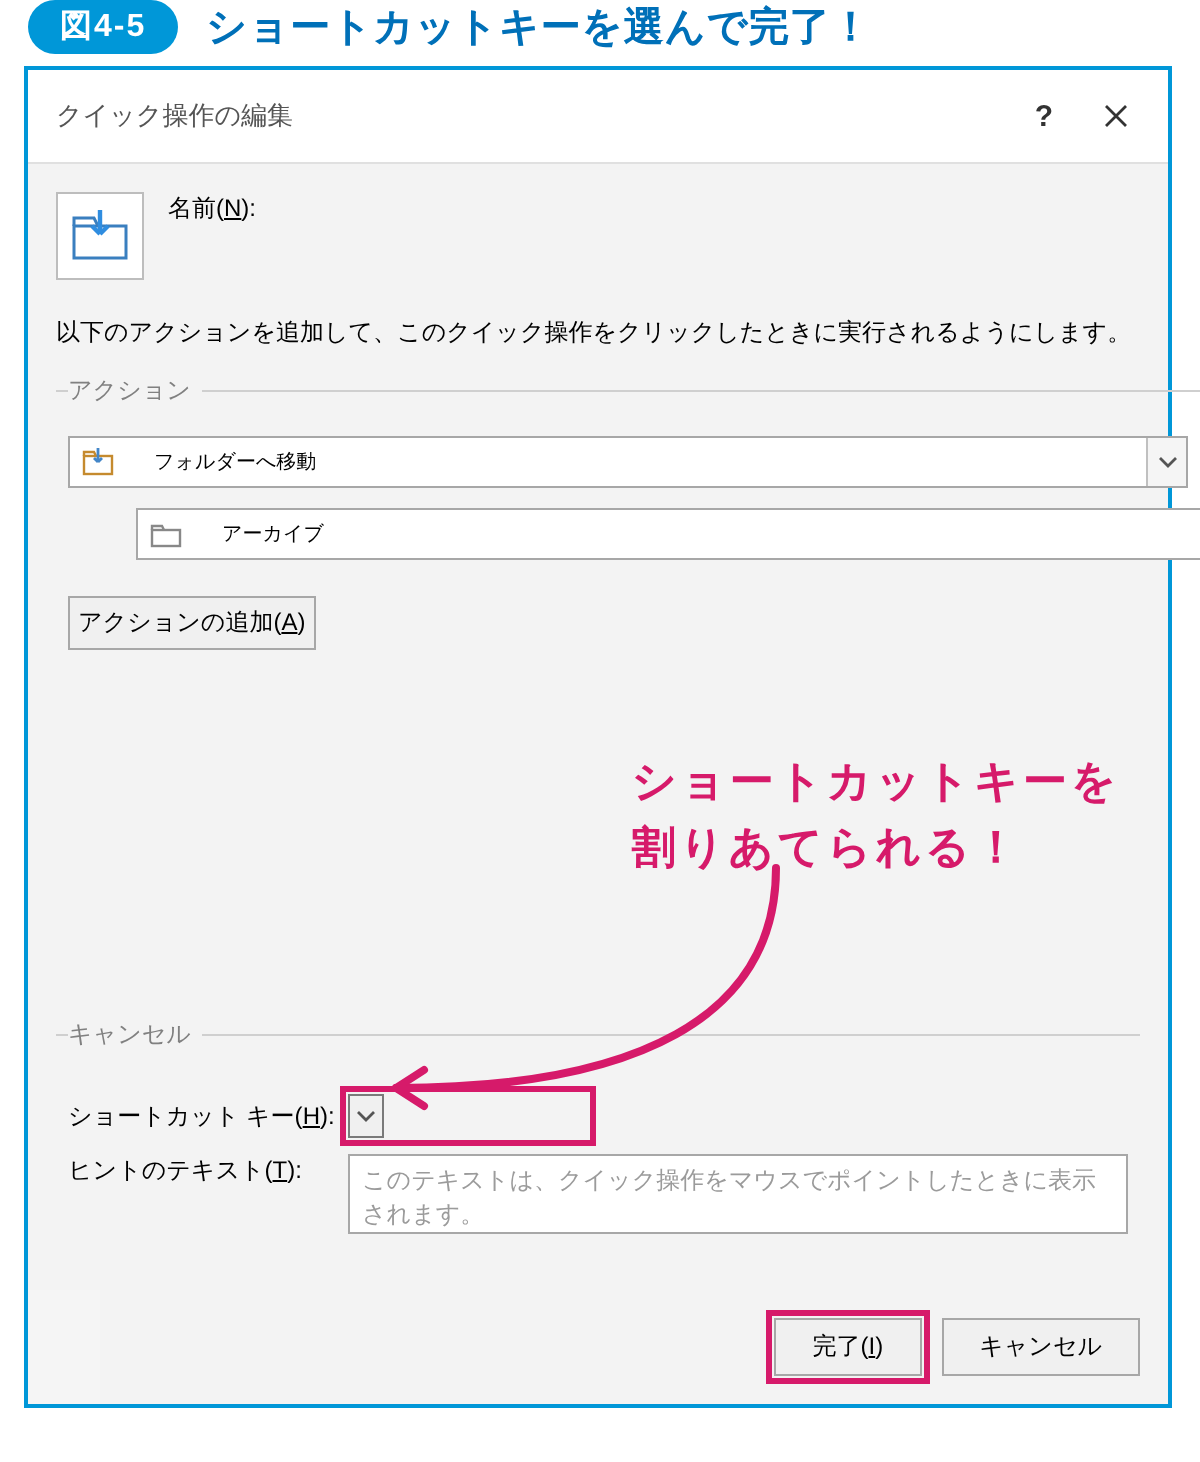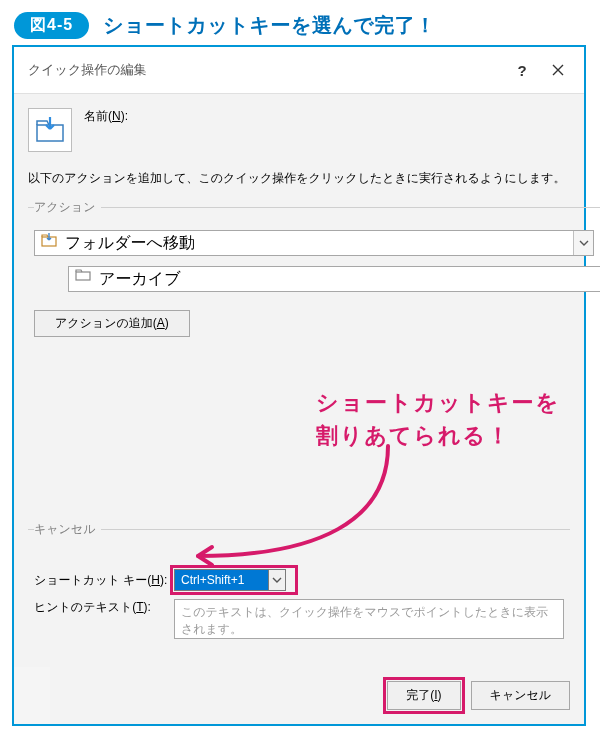--- a/index.html
+++ b/index.html
@@ -9,21 +9,20 @@
     font-size: 12px;
     color: #000;
     background: #fff;
     width: 600px;
   }
   .figure-head {
     display: flex;
     align-items: center;
     gap: 14px;
     padding: 0 0 6px 14px;
-    margin-top: 12px;
   }
   .fig-badge {
     background: #0097d8;
     color: #fff;
     font-weight: 700;
     font-size: 16px;
     padding: 3px 16px;
     border-radius: 14px;
     letter-spacing: 1px;
   }
@@ -85,40 +84,40 @@
     padding: 14px 6px 4px 6px;
   }
   fieldset > legend { padding: 0 6px 0 0; color: #808080; }
   .action-row1 { display: flex; align-items: stretch; gap: 6px; }
   .dropdown {
     display: flex; align-items: center;
     border: 1px solid #a7a7a7;
     background: #fff;
     height: 26px;
   }
-  .dropdown .dd-body { flex:1; display:flex; align-items:flex-start; gap:8px; padding: 0 6px; font-size:16px;}
+  .dropdown .dd-body { flex:1; display:flex; align-items:flex-end; gap:20px; padding: 0 6px; font-size:10px;}
   .dropdown .dd-btn {
     width: 20px; height: 100%;
     border-left: 1px solid #c0c0c0;
     background: #f5f5f5;
     display:flex; align-items:center; justify-content:center;
   }
   .action-dd1 { flex: 1; }
   .trash {
     width: 26px; height: 26px;
     display:flex; align-items:center; justify-content:center;
     border: 0; background: transparent;
   }
   .action-row2 { margin: 10px 0 0 34px; }
   .action-dd2 { width: 558px; }
   .add-btn {
     margin-top: 18px;
     border: 1px solid #a7a7a7;
     background: #f0f0f0;
-    padding: 4px 20px;
+    padding: 4px 4px;
     font-size: 12px;
     color: #000;
   }
   .hand-area {
     position: relative;
     height: 170px;
   }
   .hand-text {
     position: absolute;
     top: 14px; right: 10px;
@@ -130,21 +129,21 @@
     text-align: left;
     letter-spacing: 2px;
     white-space: pre;
     margin-top: 21px;
   }
   .options-grid {
     display: grid;
     grid-template-columns: 140px 1fr;
     row-gap: 8px;
     align-items: center;
-    margin-top: 17px;
+    margin-top: 7px;
   }
   .opt-label { font-size: 12px; }
   .opt-label .u { text-decoration: underline; }
   .shortcut-dd {
     width: 112px; height: 22px;
     display:flex;
   }
   .shortcut-dd .sel {
     flex:1;
     background: #0078d4;
@@ -304,21 +303,20 @@
     <fieldset>
       <legend class="section-label">キャンセル</legend>
 
       <div class="options-grid">
         <div class="opt-label">
           <span>ショートカット キー(</span><span class="u">H</span><span>):</span>
         </div>
         <div>
           <div class="shortcut-wrap">
             <div class="shortcut-dd">
-              <div class="sel">Ctrl+Shift+1</div>
               <div class="dd-btn">
                 <svg class="chev" viewBox="0 0 10 10">
                     <path d="M1 3 L5 7 L9 3" fill="none" stroke="#555" stroke-width="1.4"></path>
                   </svg>
               </div>
             </div>
             <div class="shortcut-hi"></div>
           </div>
         </div>
 

